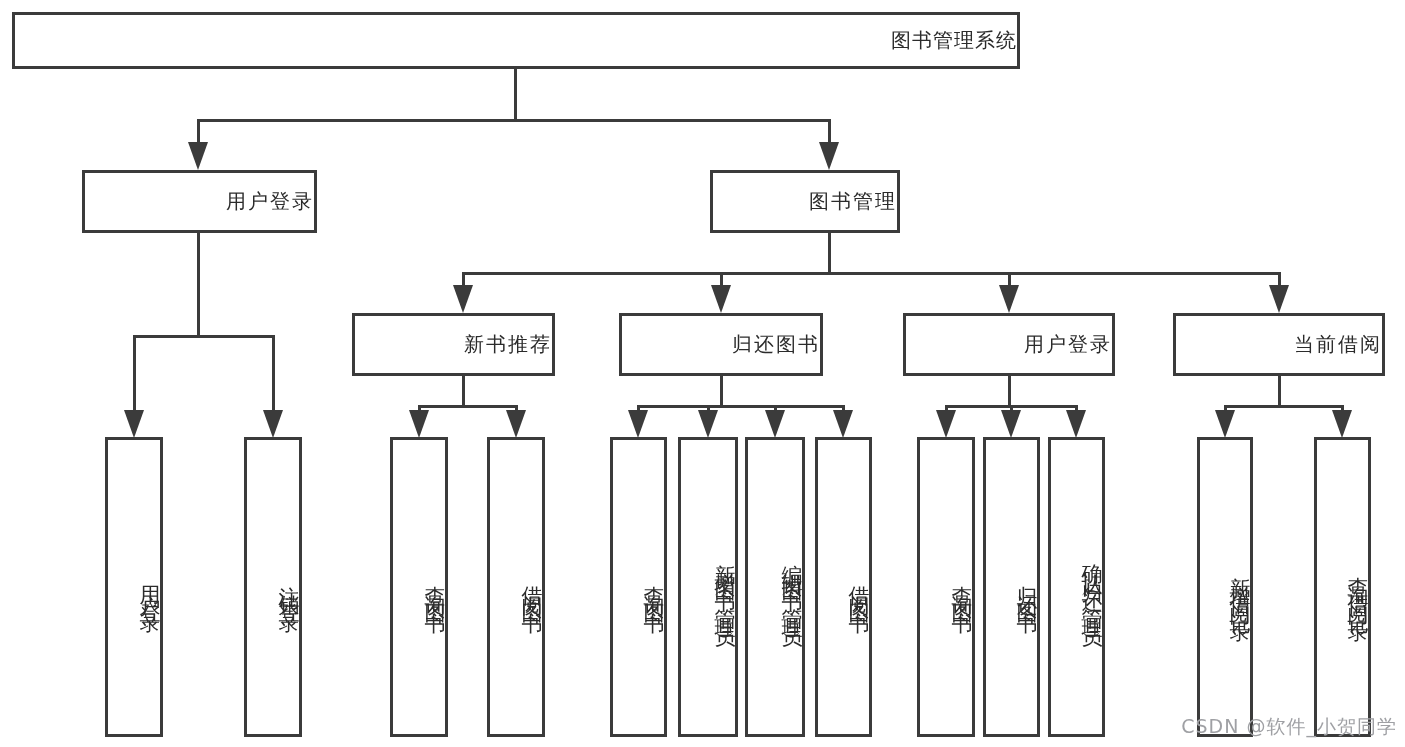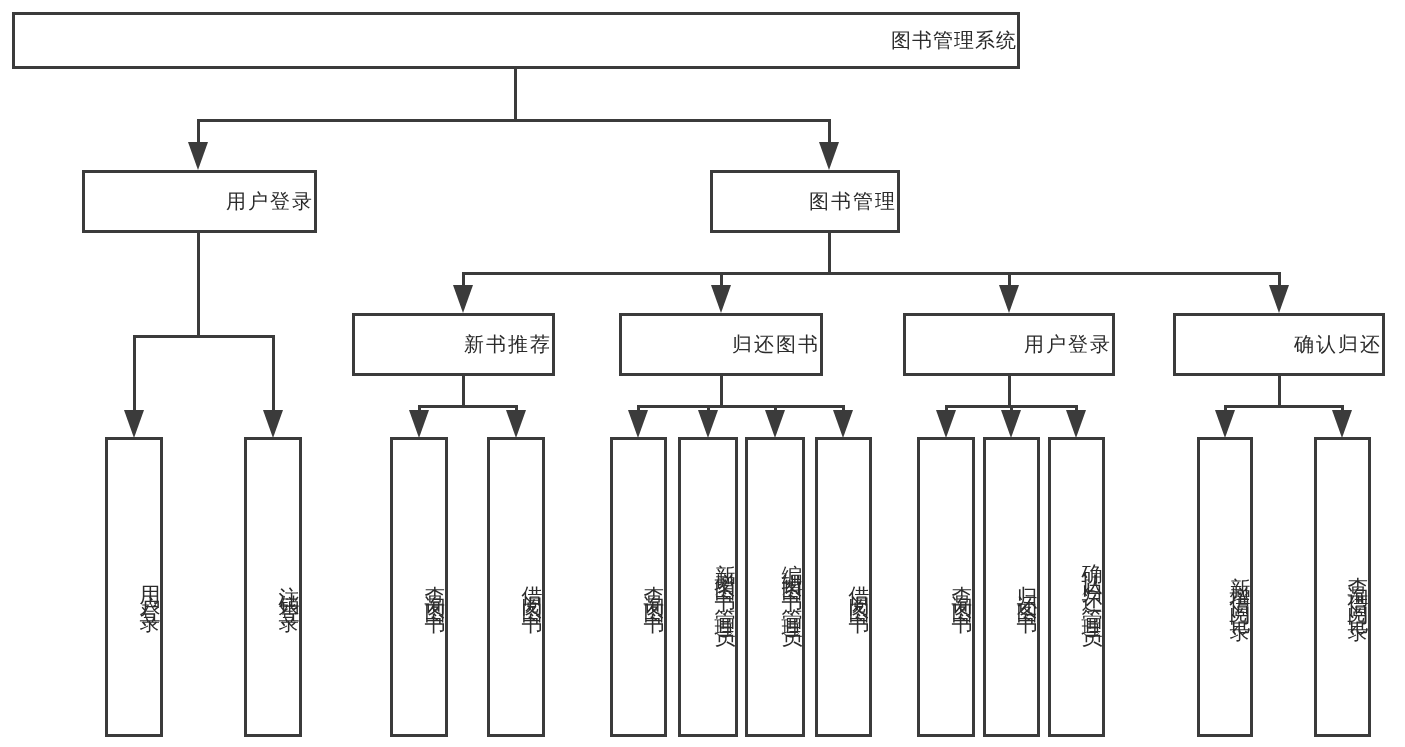--- a/index.html
+++ b/index.html
@@ -82,21 +82,21 @@
 
   <div class="box" style="left:619px;top:313px;width:204px;height:63px">
     <span class="h-label">归还图书</span>
   </div>
 
   <div class="box" style="left:903px;top:313px;width:212px;height:63px">
     <span class="h-label">用户登录</span>
   </div>
 
   <div class="box" style="left:1173px;top:313px;width:212px;height:63px">
-    <span class="h-label">确认归还</span>
+    <span class="h-label">当前借阅</span>
   </div>
 
   <div class="box" style="left:105px;top:437px;width:58px;height:300px">
     <span class="v-label">用户登录</span>
   </div>
   <div class="box" style="left:244px;top:437px;width:58px;height:300px">
     <span class="v-label">注销登录</span>
   </div>
 
   <div class="box" style="left:390px;top:437px;width:58px;height:300px">
@@ -191,13 +191,14 @@
     <div class="arrow" style="left:1066px;top:410px"></div>
 
     <div class="line" style="left:1278px;top:376px;width:3px;height:31px"></div>
     <div class="line" style="left:1224px;top:405px;width:120px;height:3px"></div>
     <div class="line" style="left:1224px;top:405px;width:3px;height:8px"></div>
     <div class="arrow" style="left:1215px;top:410px"></div>
     <div class="line" style="left:1341px;top:405px;width:3px;height:8px"></div>
     <div class="arrow" style="left:1332px;top:410px"></div>
   </div>
 
+  <div class="watermark">CSDN @软件_小贺同学</div>
 </div>
 
 </body></html>

